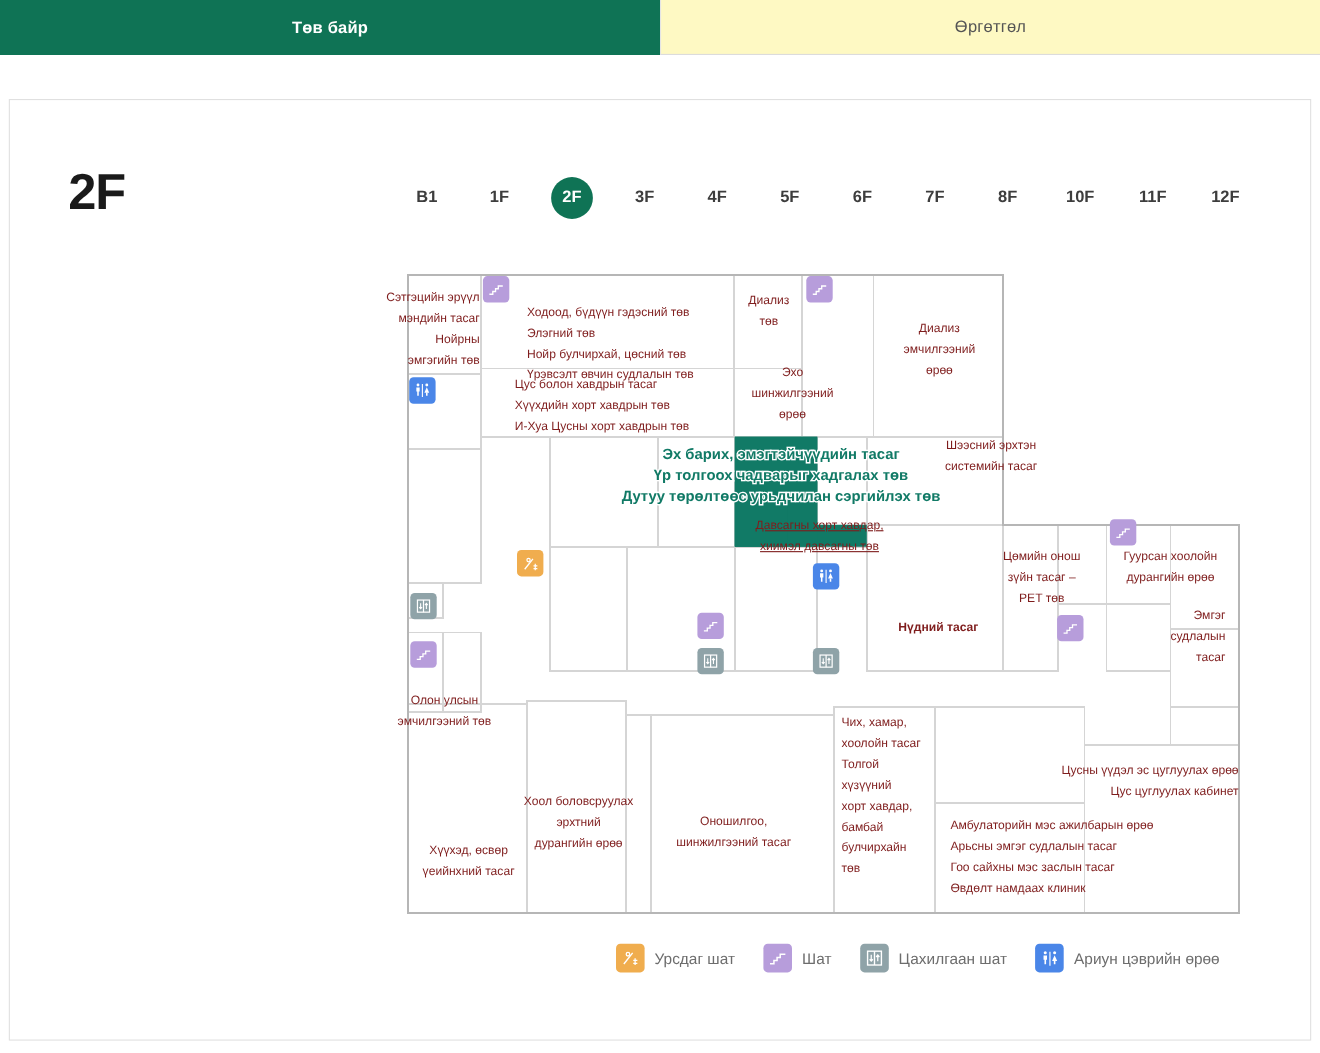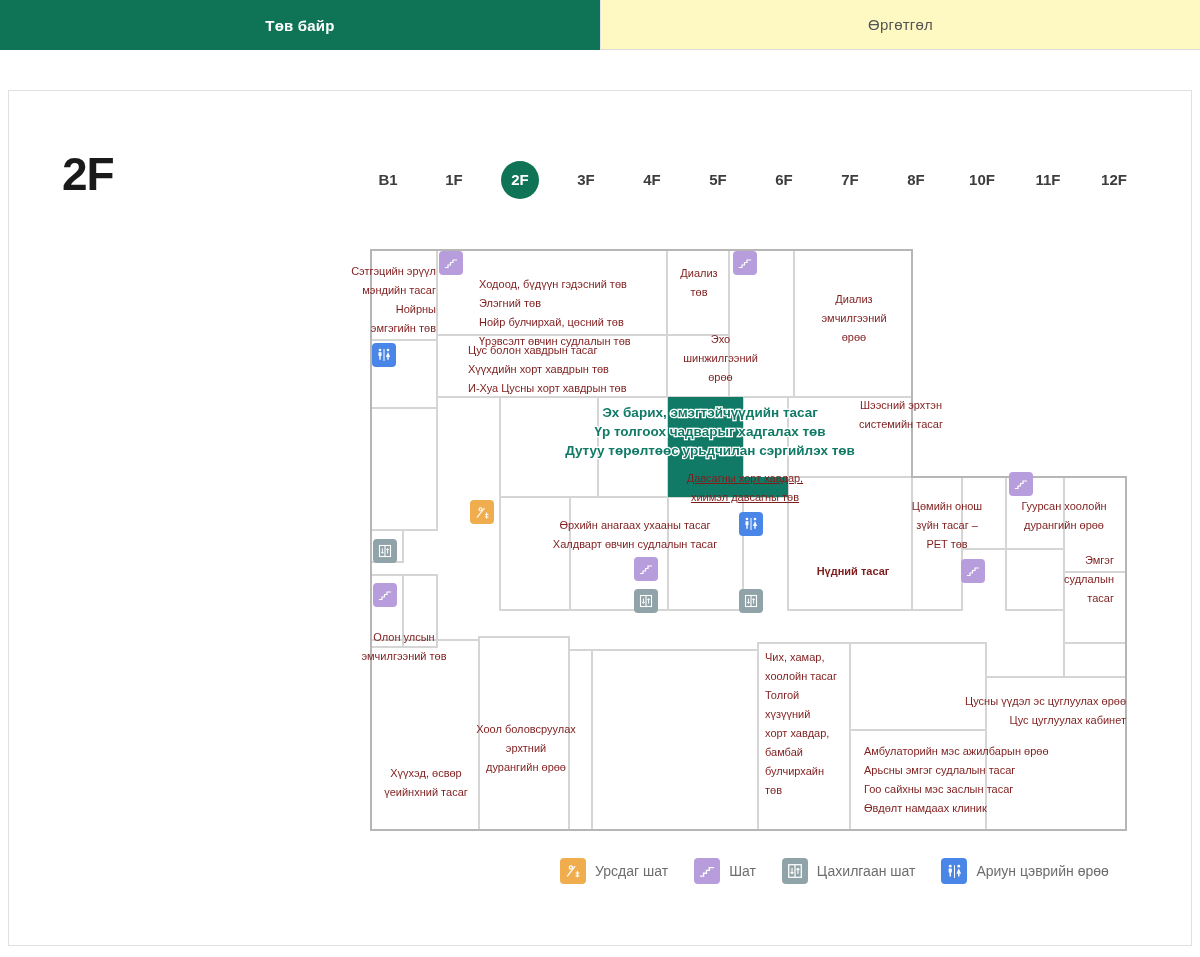--- a/index.html
+++ b/index.html
@@ -218,22 +218,20 @@
   <div class="lbl c" style="left:826px; top:396px; width:150px;">Шээсний эрхтэн
 системийн тасаг</div>
 
   <div class="lbl-hl" style="left:540px; top:403px; width:340px;">Эх барих, эмэгтэйчүүдийн тасаг
 Үр толгоох чадварыг хадгалах төв
 Дутуу төрөлтөөс урьдчилан сэргийлэх төв</div>
 
   <div class="lbl c" style="left:630px; top:469px; width:230px;text-decoration:underline;">Давсагны хорт хавдар,
 хиимэл давсагны төв</div>
 
-  <div class="lbl c" style="left:490px; top:516px; width:290px;">Өрхийн анагаах ухааны тасаг
-Халдварт өвчин судлалын тасаг</div>
 
   <div class="lbl c" style="left:336px; top:628px; width:136px;text-align:center;">Олон улсын
 эмчилгээний төв</div>
 
   <div class="lbl c" style="left:888px; top:497px; width:118px;">Цөмийн онош
 зүйн тасаг –
 PET төв</div>
 
   <div class="lbl c" style="left:1000px; top:497px; width:128px;">Гуурсан хоолойн
 дурангийн өрөө</div>
@@ -244,20 +242,22 @@
 судлалын
 тасаг</div>
 
   <div class="lbl c" style="left:356px; top:764px; width:140px;">Хүүхэд, өсвөр
 үеийнхний тасаг</div>
 
   <div class="lbl c" style="left:448px; top:692px; width:156px;margin-top:28px;">Хоол боловсруулах
 эрхтний
 дурангийн өрөө</div>
 
+  <div class="lbl c" style="left:592px; top:738px; width:150px;">Оношилгоо,
+шинжилгээний тасаг</div>
 
   <div class="lbl l" style="left:765px; top:648px; width:86px;">Чих, хамар,
 хоолойн тасаг
 Толгой
 хүзүүний
 хорт хавдар,
 бамбай
 булчирхайн
 төв</div>
 

